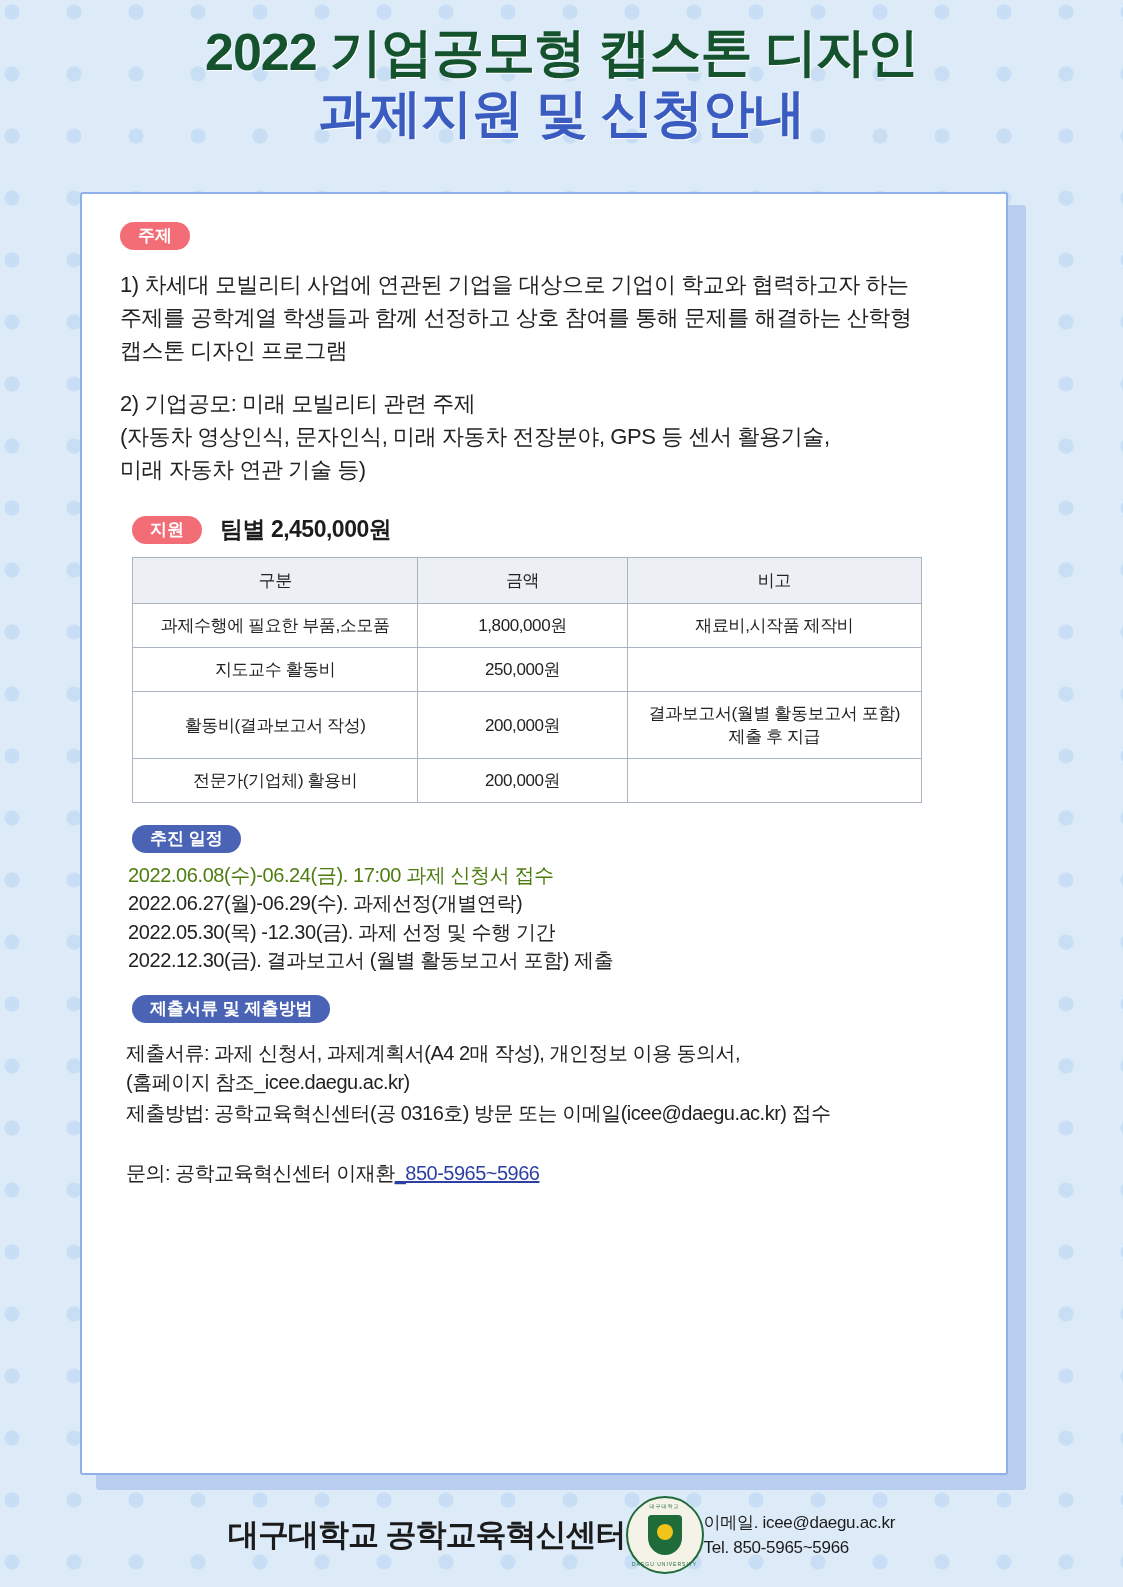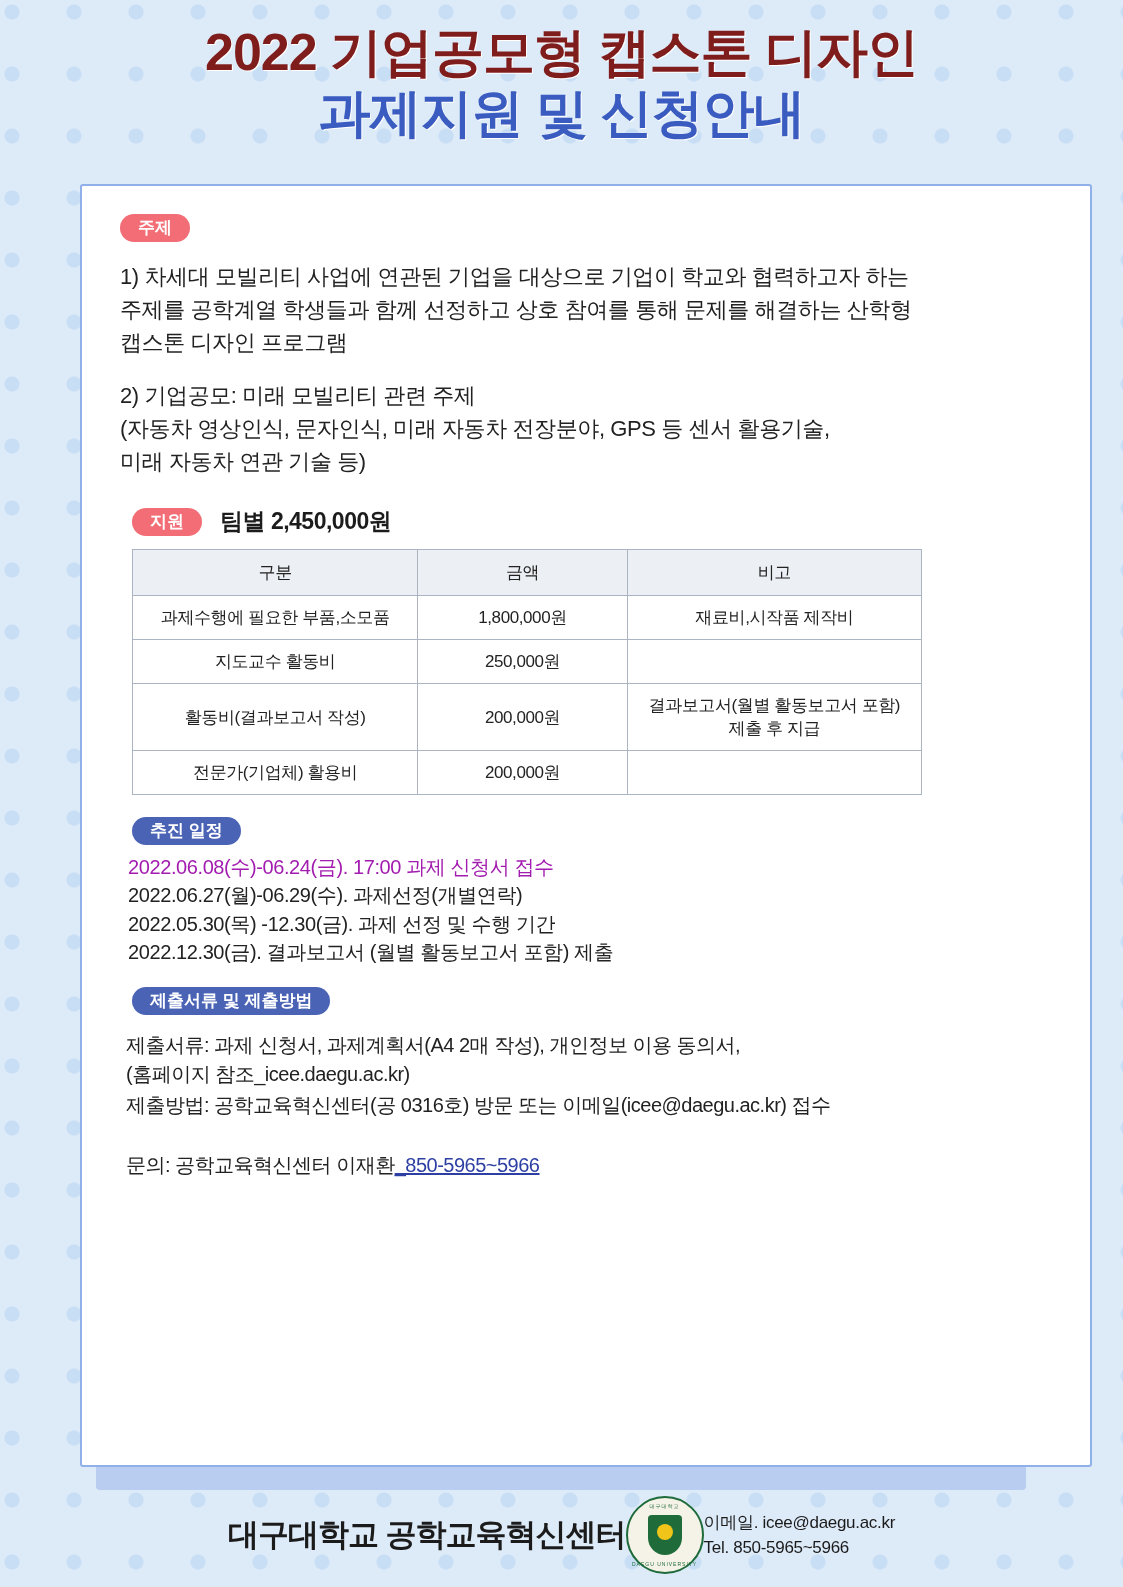--- a/index.html
+++ b/index.html
@@ -24,21 +24,21 @@
     pointer-events: none;
   }
   .title-wrap {
     position: relative;
     text-align: center;
     padding-top: 22px;
   }
   .title-line1 {
     font-size: 52px;
     font-weight: bold;
-    color: #7f1d1d;
+    color: #14532d;
     letter-spacing: -1px;
     line-height: 1.18;
     text-shadow: 1px 1px 0 #fff;
   }
   .title-line2 {
     font-size: 52px;
     font-weight: bold;
     color: #3a5bbf;
     letter-spacing: -1px;
     line-height: 1.18;
@@ -49,22 +49,22 @@
     left: 96px;
     top: 205px;
     width: 930px;
     height: 1285px;
     background: #b9cdf0;
     border-radius: 4px;
   }
   .card {
     position: absolute;
     left: 80px;
-    top: 184px;
-    width: 1012px;
+    top: 192px;
+    width: 928px;
     height: 1283px;
     background: #ffffff;
     border: 2px solid #8fb0e8;
     border-radius: 3px;
     box-sizing: border-box;
     padding: 28px 38px 10px 38px;
   }
   .pill {
     display: inline-block;
     color: #fff;
@@ -126,21 +126,21 @@
   .col1 { width: 290px; }
   .col2 { width: 200px; }
   .col3 { width: 300px; }
   .schedule-line {
     font-size: 20px;
     color: #222;
     line-height: 1.42;
     letter-spacing: -0.4px;
     margin: 0;
   }
-  .schedule-line.first { color: #a21caf; }
+  .schedule-line.first { color: #4d7c0f; }
   .submit-text {
     font-size: 20px;
     color: #222;
     line-height: 1.45;
     letter-spacing: -0.5px;
     white-space: pre-line;
     margin: 0;
   }
   .tel-underline {
     text-decoration: underline;

